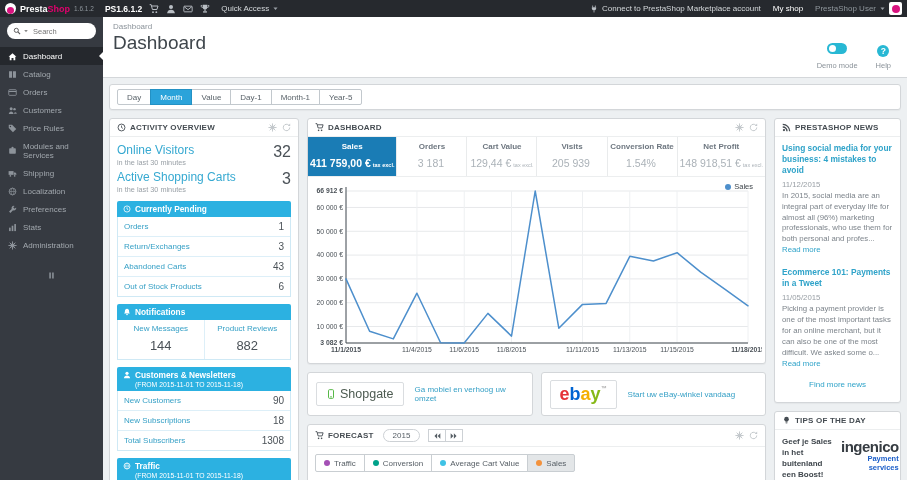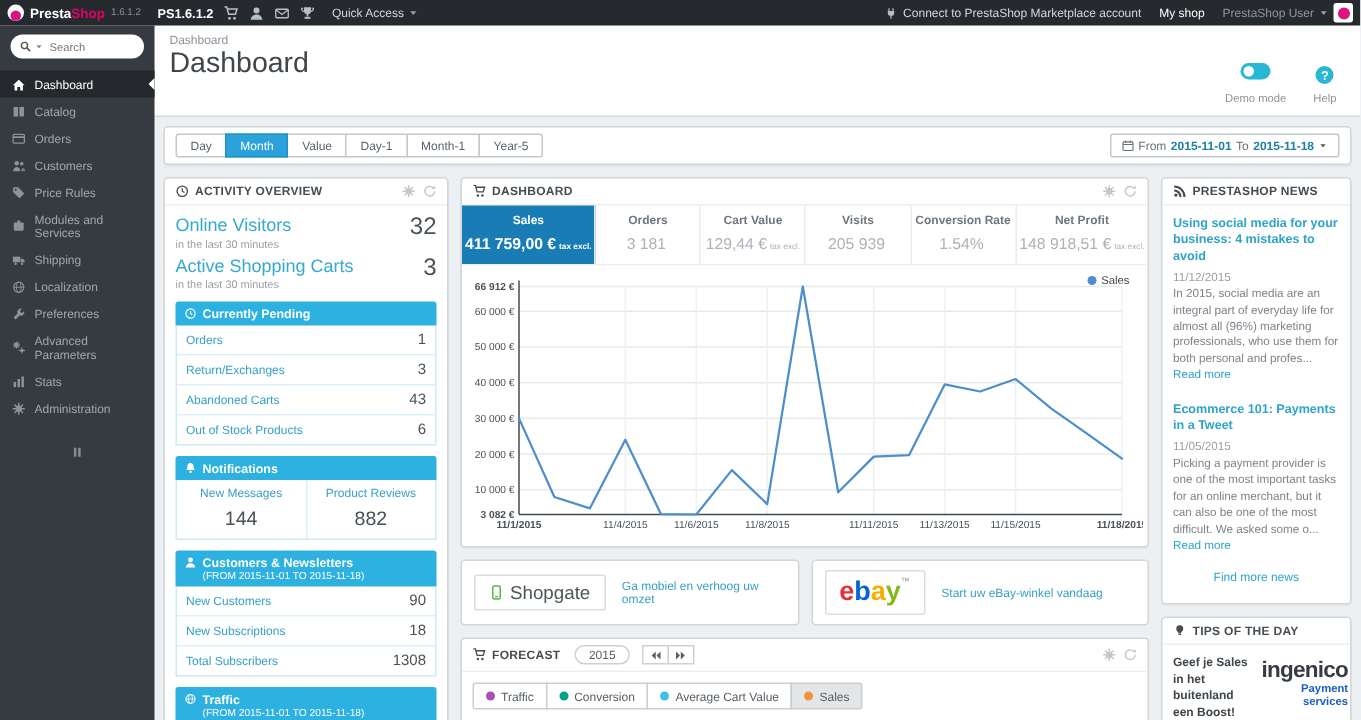--- a/index.html
+++ b/index.html
@@ -332,39 +332,20 @@
         </div>
       <div class="sitem">
           <span class="sico" data-icon="wrench">
             <svg viewBox="0 0 12 12">
               <path d="M10.8 3.2a3.1 3.1 0 01-4.1 3.9L3.2 10.6 1.4 8.8l3.5-3.5a3.1 3.1 0 013.9-4.1L6.9 3.1l2 2z" fill="currentColor"></path>
             </svg>
           </span>
           <span>Preferences</span>
         </div>
       <div class="sitem">
-          <span class="sico" data-icon="gears">
-            <svg viewBox="0 0 12 12">
-              <g stroke="currentColor" stroke-width="1">
-                <line x1="4" y1=".8" x2="4" y2="7.2"></line>
-                <line x1=".8" y1="4" x2="7.2" y2="4"></line>
-                <line x1="1.7" y1="1.7" x2="6.3" y2="6.3"></line>
-                <line x1="6.3" y1="1.7" x2="1.7" y2="6.3"></line>
-              </g>
-              <circle cx="4" cy="4" r="1.9" fill="currentColor"></circle>
-              <g stroke="currentColor" stroke-width=".9">
-                <line x1="8.8" y1="6" x2="8.8" y2="11.6"></line>
-                <line x1="6" y1="8.8" x2="11.6" y2="8.8"></line>
-              </g>
-              <circle cx="8.8" cy="8.8" r="1.5" fill="currentColor"></circle>
-            </svg>
-          </span>
-          <span>Advanced Parameters</span>
-        </div>
-      <div class="sitem">
           <span class="sico" data-icon="stats">
             <svg viewBox="0 0 12 12">
               <rect x="1.4" y="6.2" width="2.2" height="4.6" fill="currentColor"></rect>
               <rect x="4.9" y="3.6" width="2.2" height="7.2" fill="currentColor"></rect>
               <rect x="8.4" y="1.4" width="2.2" height="9.4" fill="currentColor"></rect>
             </svg>
           </span>
           <span>Stats</span>
         </div>
       <div class="sitem">
@@ -409,39 +390,20 @@
     <div class="content">
 
       <div class="panel range-bar">
         <div class="rgrp">
           <button class="rbtn">Day</button>
           <button class="rbtn active">Month</button>
           <button class="rbtn">Value</button>
           <button class="rbtn">Day-1</button>
           <button class="rbtn">Month-1</button>
           <button class="rbtn">Year-5</button>
-        </div>
-        <div class="datepill">
-          <span data-icon="calendar">
-              <svg viewBox="0 0 12 12">
-                <rect x="1" y="2.4" width="10" height="8.6" rx="1" fill="none" stroke="currentColor" stroke-width="1.1"></rect>
-                <line x1="1" y1="5" x2="11" y2="5" stroke="currentColor" stroke-width="1.1"></line>
-                <line x1="3.6" y1="1" x2="3.6" y2="3.4" stroke="currentColor" stroke-width="1.1"></line>
-                <line x1="8.4" y1="1" x2="8.4" y2="3.4" stroke="currentColor" stroke-width="1.1"></line>
-              </svg>
-            </span>
-          <span>From</span>
-          <b>2015-11-01</b>
-          <span>To</span>
-          <b>2015-11-18</b>
-          <span class="caret" data-icon="caret">
-              <svg viewBox="0 0 12 12">
-                <path d="M2.5 4.2h7L6 8.5z" fill="currentColor"></path>
-              </svg>
-            </span>
         </div>
       </div>
 
       <div class="cols">
 
         <section class="panel col-left">
           <div class="panel-h">
             <span class="ph-ico" data-icon="clock">
                 <svg viewBox="0 0 12 12">
                   <circle cx="6" cy="6" r="4.6" fill="none" stroke="currentColor" stroke-width="1.2"></circle>

